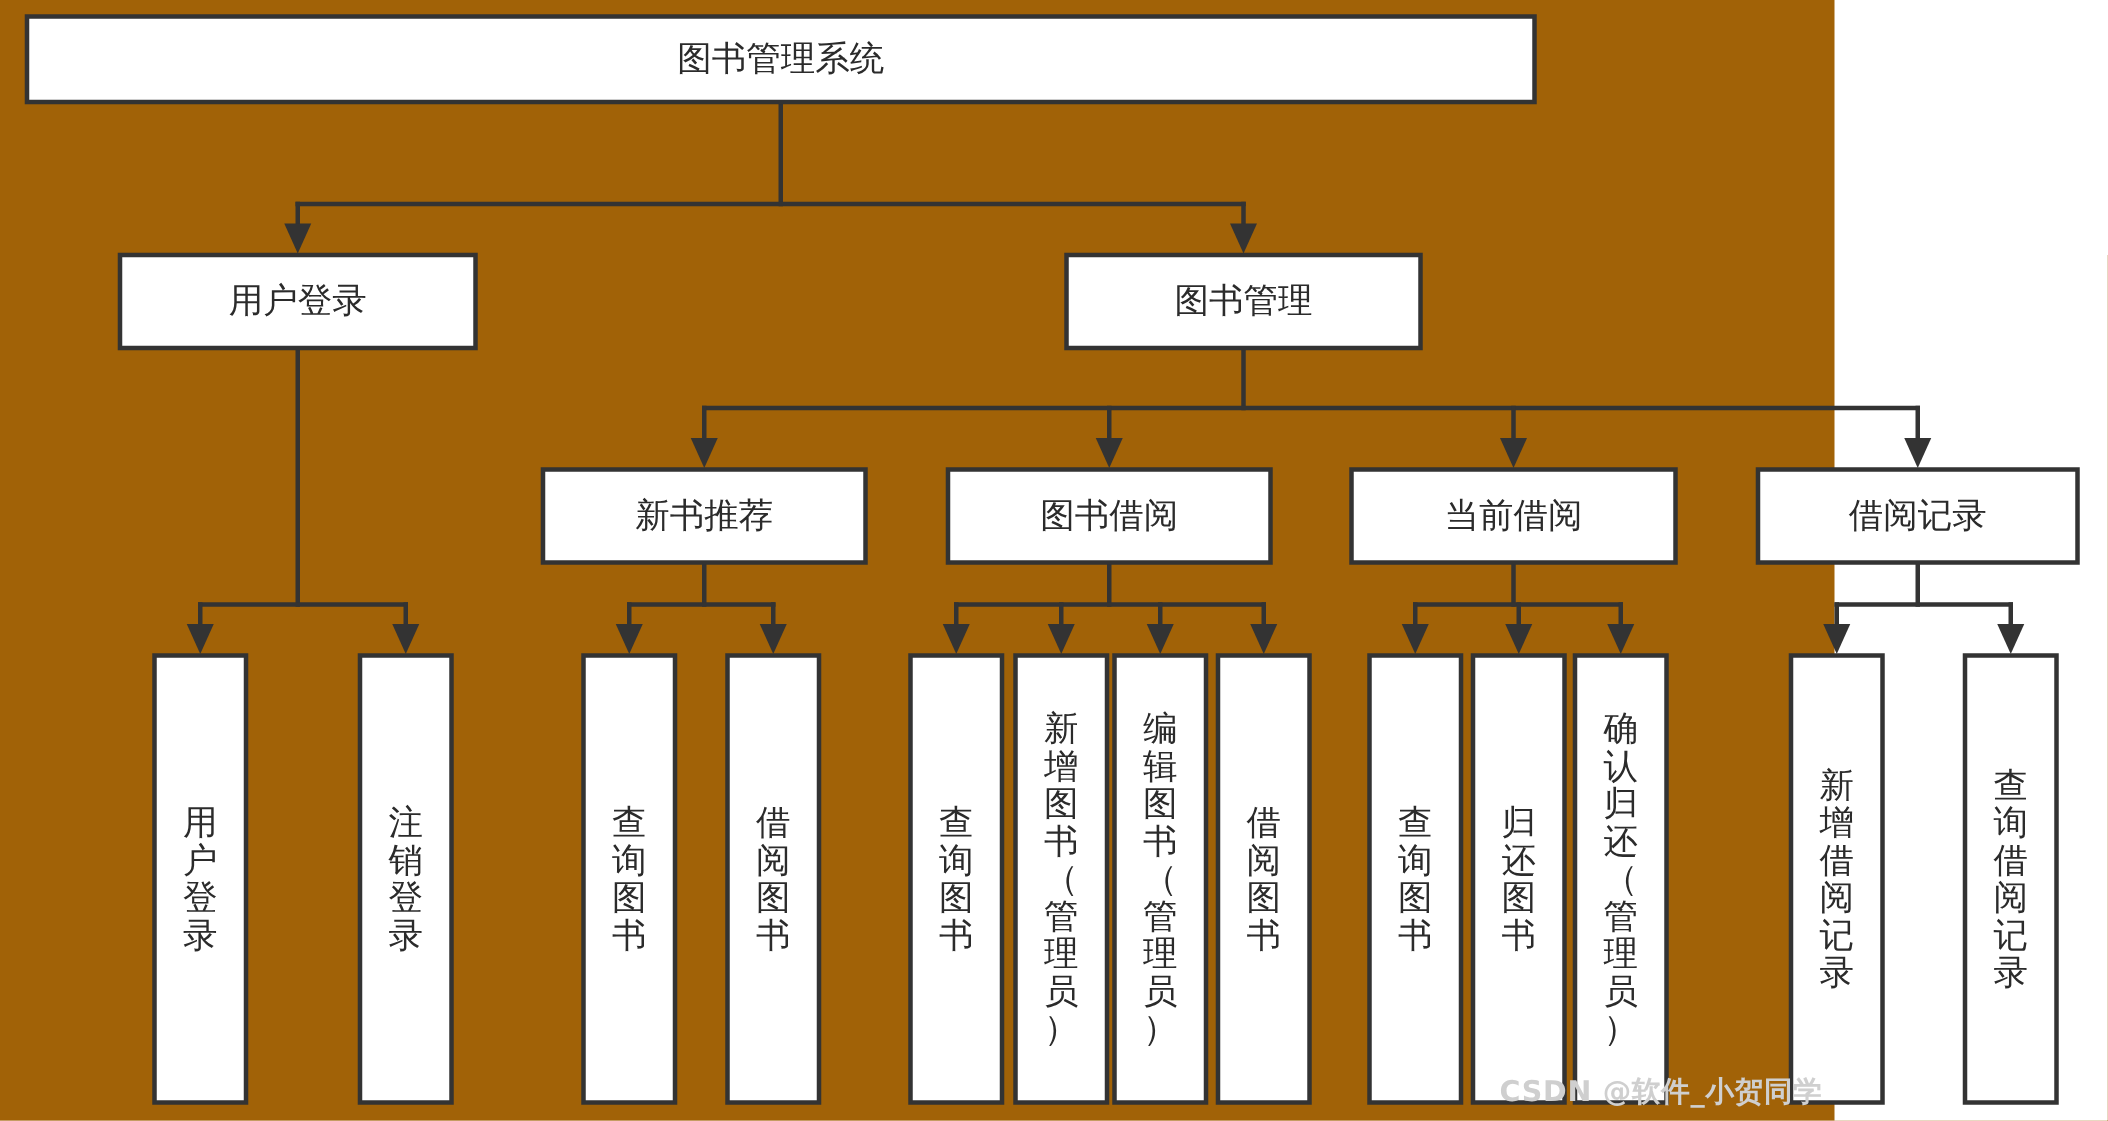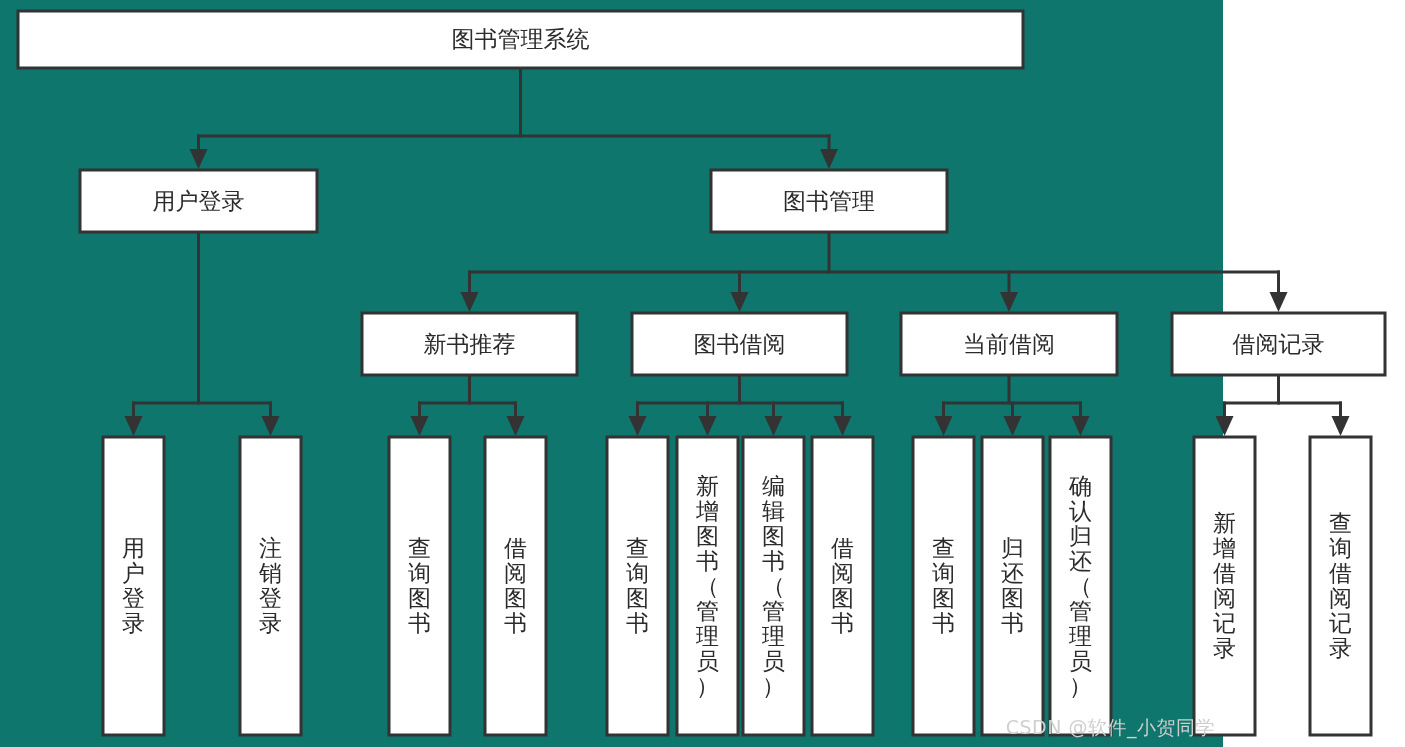--- a/index.html
+++ b/index.html
@@ -10,21 +10,21 @@
   body {
     width: 1405px;
     height: 747px;
     overflow: hidden;
     font-family: "DejaVu Sans", "Liberation Sans", sans-serif;
   }
   #diagram-root {
     position: relative;
     width: 1223px;
     height: 747px;
-    background: #0f766e;
+    background: #a16207;
   }
   svg#flowchart {
     position: absolute;
     top: 0;
     left: 0;
     width: 1405px;
     height: 747px;
     display: block;
   }
   .node-box {
@@ -58,20 +58,21 @@
   .watermark {
     position: absolute;
     right: 8px;
     bottom: 6px;
     color: #cfcfcf;
     font-size: 19px;
     font-family: "DejaVu Sans", "Liberation Sans", sans-serif;
     letter-spacing: 0.5px;
     white-space: nowrap;
     pointer-events: none;
+    font-weight: bold;
   }
 </style>
 </head>
 <body>
 
 <div id="diagram-root">
 
   <svg id="flowchart" viewBox="0 0 1405 747">
 
     <g id="connectors-layer">

